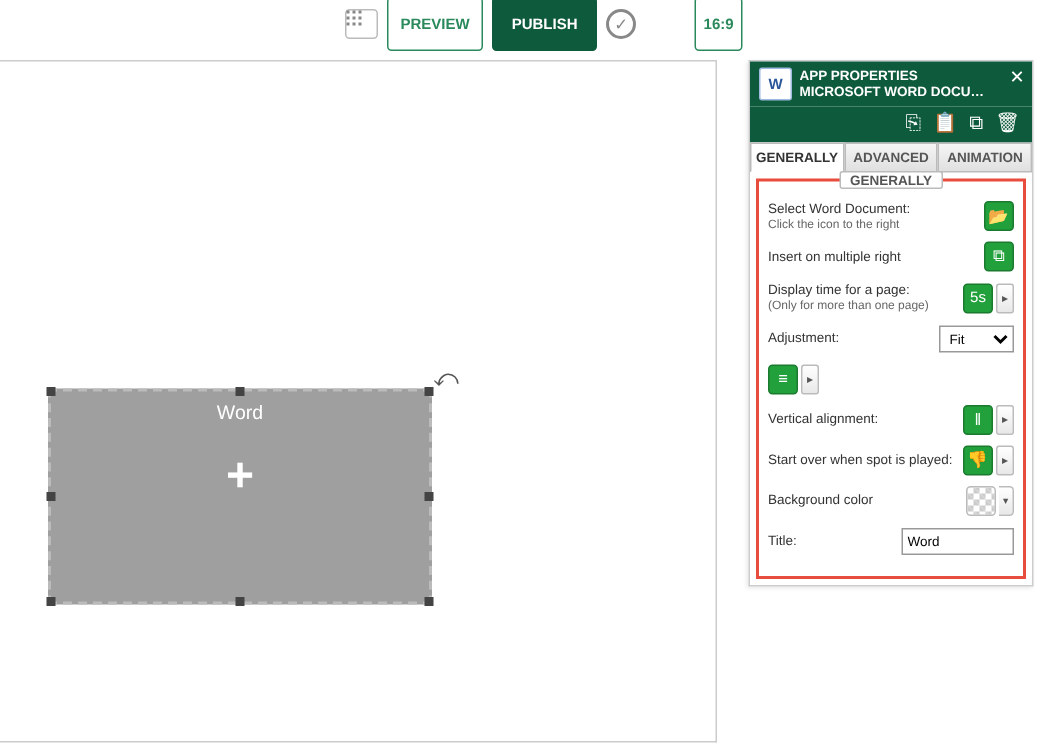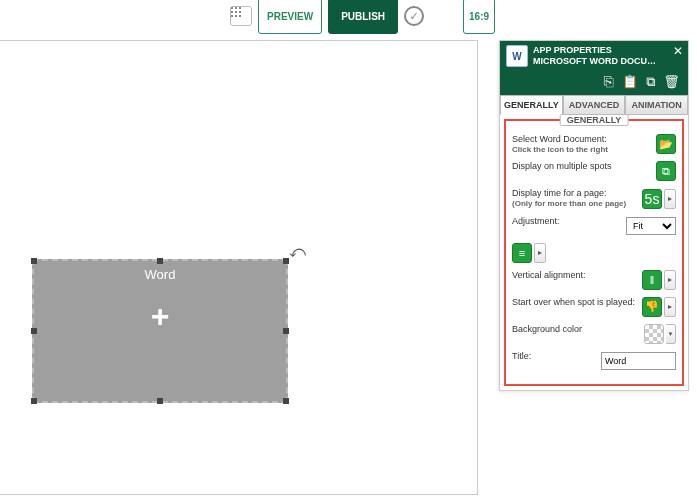--- a/index.html
+++ b/index.html
@@ -36,23 +36,23 @@
   .panel-hdr-close { position: absolute; right: 5px; top: 3px; color: #fff; font-size: 12px; cursor: pointer; }
   .panel-icons { background: #0e5a3c; display: flex; justify-content: flex-end; gap: 8px; padding: 3px 8px 5px; color: #fff; font-size: 13px; }
   .panel-icons span { cursor: pointer; }
 
   .tabs { display: flex; }
   .tab { flex: 1; background: linear-gradient(#f5f5f5,#e0e0e0); border: 1px solid #bbb; border-bottom: 1px solid #bbb; font-size: 9px; font-weight: bold; text-align: center; padding: 4px 2px; color: #555; cursor: pointer; }
   .tab.active { background: #fff; border-bottom: 1px solid #fff; color: #333; }
 
   .panel-body { border: 2px solid #e74c3c; margin: 4px; padding: 6px 6px; position: relative; }
   .body-title { position: absolute; top: -7px; left: 50%; transform: translateX(-50%); background: #fff; padding: 0 6px; font-size: 9px; font-weight: bold; color: #555; border:1px solid #bbb; border-radius:2px; }
-  .row { display: flex; justify-content: space-between; margin: 7px 0; min-height: 20px; }
+  .row { display: flex; align-items: center; justify-content: space-between; margin: 7px 0; min-height: 20px; }
   .row-label { font-size: 9px; color: #333; line-height: 1.2; flex: 1; }
-  .sub { color: #666; font-size: 8px; font-weight: bold; }
+  .sub { color: #666; font-size: 8px; }
   .ctrl { display: flex; align-items: center; gap: 2px; }
   .ico-btn { width: 20px; height: 20px; background: #22a03c; border: 1px solid #1a7a2e; border-radius: 3px; color: #fff; display: flex; align-items: center; justify-content: center; font-size: 11px; cursor: pointer; }
   .arrow-btn { width: 12px; height: 20px; border: 1px solid #bbb; background: linear-gradient(#fff,#e8e8e8); border-radius: 2px; display:flex; align-items:center; justify-content:center; font-size:8px; color:#555; cursor:pointer; }
   .sel { font-size: 9px; border: 1px solid #999; height: 18px; padding: 0 2px; background:#fff; }
   .txt { font-size: 9px; border: 1px solid #999; height: 18px; padding: 1px 3px; width: 75px; background:#fff; }
   .checker-btn { width: 20px; height: 20px; border:1px solid #bbb; border-radius:3px;
     background-image: linear-gradient(45deg,#ccc 25%,transparent 25%,transparent 75%,#ccc 75%),
                       linear-gradient(45deg,#ccc 25%,transparent 25%,transparent 75%,#ccc 75%);
     background-size: 8px 8px; background-position: 0 0, 4px 4px; cursor:pointer; }
   .drop-arrow { width: 10px; height: 20px; border:1px solid #bbb; border-left:none; background:linear-gradient(#fff,#e8e8e8); display:flex;align-items:center;justify-content:center; font-size:7px; color:#555; border-radius:0 3px 3px 0; cursor:pointer; }
@@ -124,33 +124,33 @@
       <div class="row-label">
         <div>Select Word Document:</div>
         <div class="sub">Click the icon to the right</div>
       </div>
       <div class="ctrl">
           <div class="ico-btn">📂</div>
         </div>
     </div>
 
     <div class="row">
-      <div class="row-label">Display on multiple spots</div>
+      <div class="row-label">Insert on multiple right</div>
       <div class="ctrl">
           <div class="ico-btn">⧉</div>
         </div>
     </div>
 
     <div class="row">
       <div class="row-label">
         <div>Display time for a page:</div>
         <div class="sub">(Only for more than one page)</div>
       </div>
       <div class="ctrl">
-        <div class="ico-btn" style="font-size:14px">5s</div>
+        <div class="ico-btn" style="font-size:10px">5s</div>
         <div class="arrow-btn">▸</div>
       </div>
     </div>
 
     <div class="row">
       <div class="row-label">Adjustment:</div>
       <div class="ctrl">
         <select class="sel" style="width:50px">
           <option>Fit</option>
         </select>

